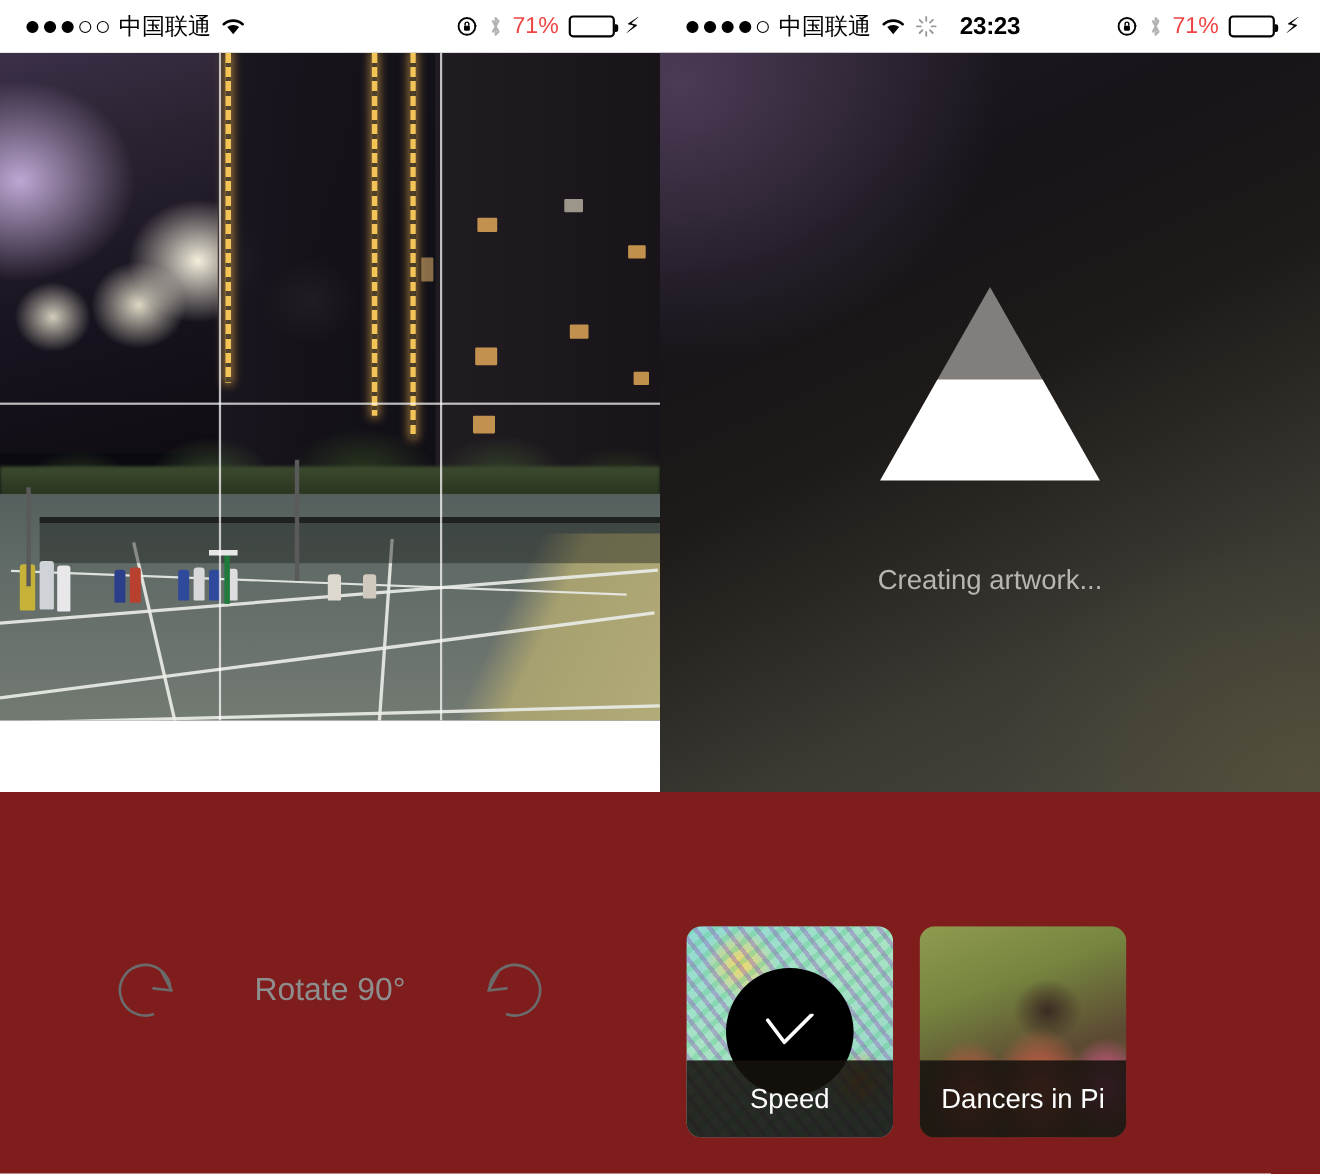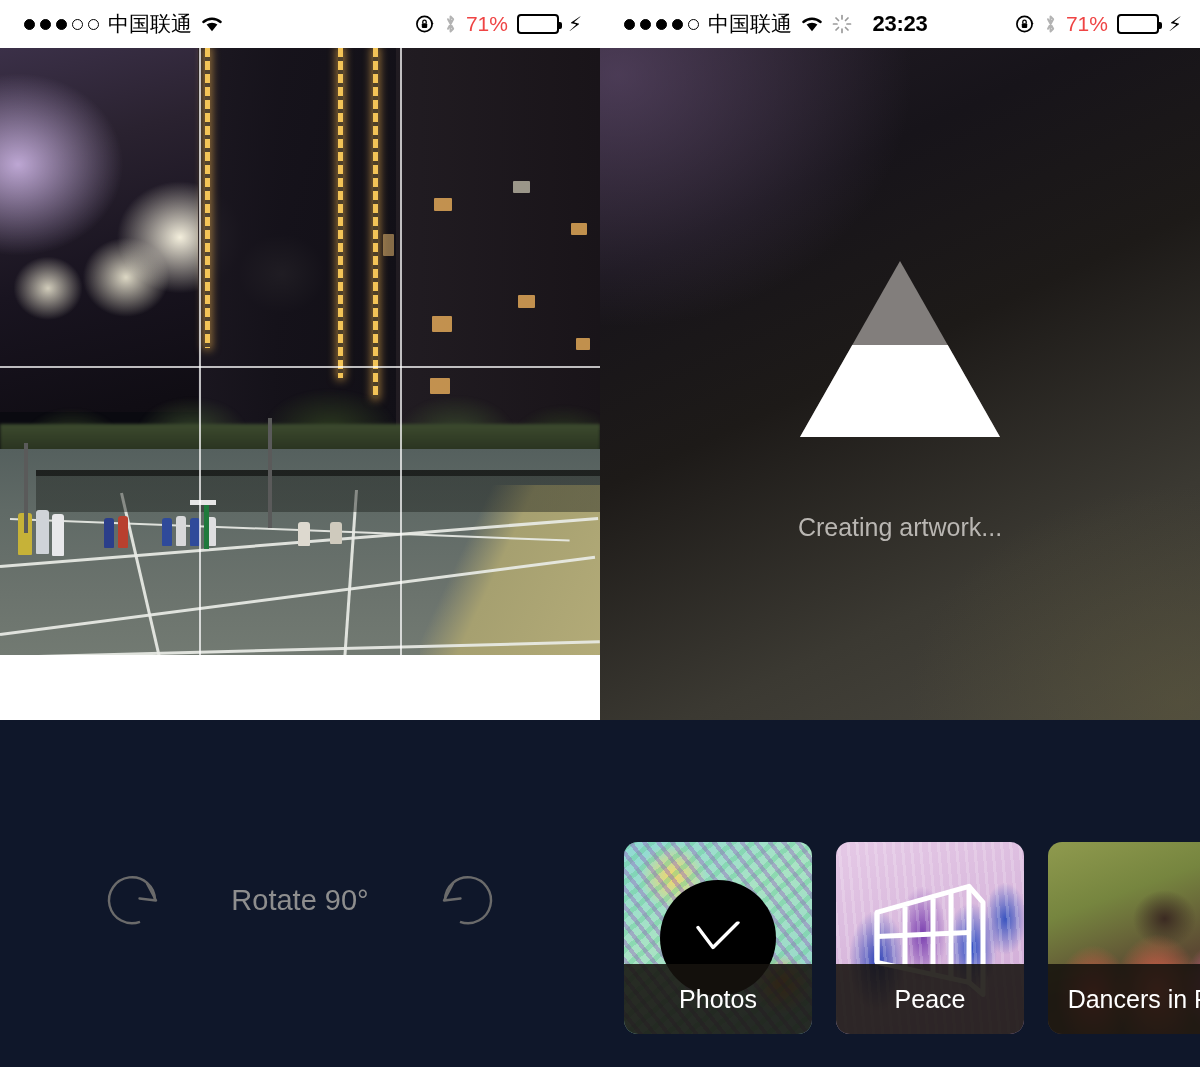--- a/index.html
+++ b/index.html
@@ -118,21 +118,21 @@
     clip-path:polygon(50% 0%, 100% 100%, 0% 100%); }
   .tri-fill { position:absolute; left:0; right:0; bottom:0; height:52%;
     overflow:hidden; }
   .tri-fill-inner { position:absolute; left:0; bottom:0; width:200px; height:176px;
     background:#ffffff; clip-path:polygon(50% 0%, 100% 100%, 0% 100%); }
   .proc-text { position:absolute; left:0; right:0; top:465px; text-align:center;
     font-size:25px; color:#b9b6b2; }
 
   
   .lower { position:absolute; left:0; top:720px; width:1200px; height:347px;
-    background:#0f172a; }
+    background:#7f1d1d; }
 
   
   .rotate-row { position:absolute; left:0; top:125px; width:600px; height:110px;
     display:flex; align-items:center; justify-content:center; gap:60px; }
   .rot-btn { width:78px; height:78px; position:relative; cursor:pointer; }
   .rot-label { font-size:29px; color:#8e8e8e; }
 
   
   .filmstrip { position:absolute; left:624px; top:122px; width:576px; height:196px;
     display:flex; gap:24px; }
@@ -369,43 +369,24 @@
       <div class="thumb">
         <div class="thumb-art art-speed"></div>
         <div class="sel-circle">
           <span class="check">
             <svg viewBox="0 0 48 30" width="48" height="30">
               <path d="M4 6 L19 26 L44 1" fill="none" stroke="#fff" stroke-width="3.4" stroke-linecap="round" stroke-linejoin="round"></path>
             </svg>
           </span>
         </div>
         <div class="thumb-cap">
-          <span>Photos</span>
-        </div>
-      </div>
-
-      <div class="thumb">
-        <div class="thumb-art art-peace"></div>
-        <span class="peace-glyph">
-          <svg viewBox="0 0 130 130" width="130" height="130">
-            <g fill="none" stroke="#ffffff" stroke-width="5" stroke-linejoin="round">
-              <path d="M12 42 L104 16 L104 112 L12 92 Z"></path>
-              <path d="M12 42 L12 92"></path>
-              <path d="M40 36 L40 98"></path>
-              <path d="M68 28 L68 105"></path>
-              <path d="M12 66 L104 62"></path>
-              <path d="M104 16 L118 32 L118 124 L104 112"></path>
-              <path d="M86 22 L86 108"></path>
-            </g>
-          </svg>
-        </span>
-        <div class="thumb-cap">
-          <span>Peace</span>
-        </div>
-      </div>
+          <span>Speed</span>
+        </div>
+      </div>
+
 
       <div class="thumb">
         <div class="thumb-art art-dancers"></div>
         <div class="thumb-cap">
           <span>Dancers in Pi</span>
         </div>
       </div>
 
     </div>
   </div>

